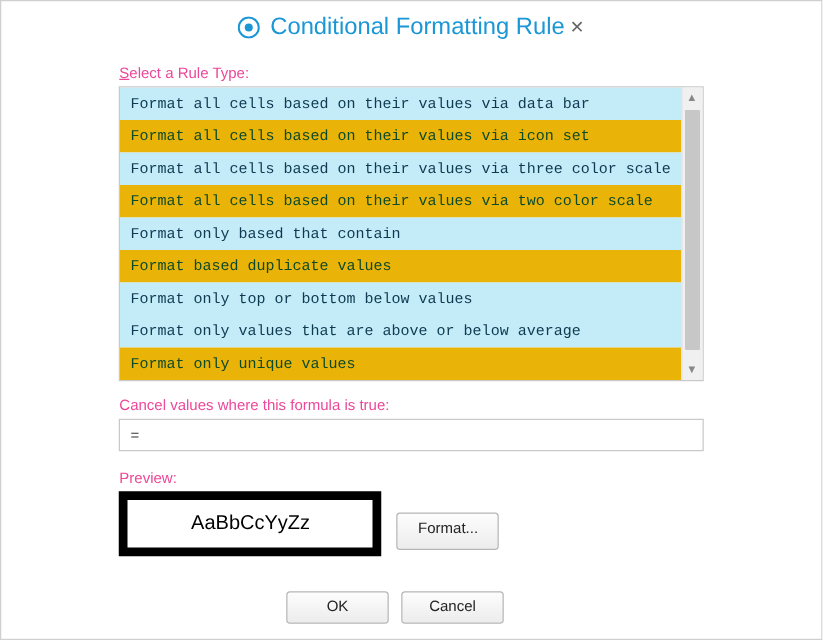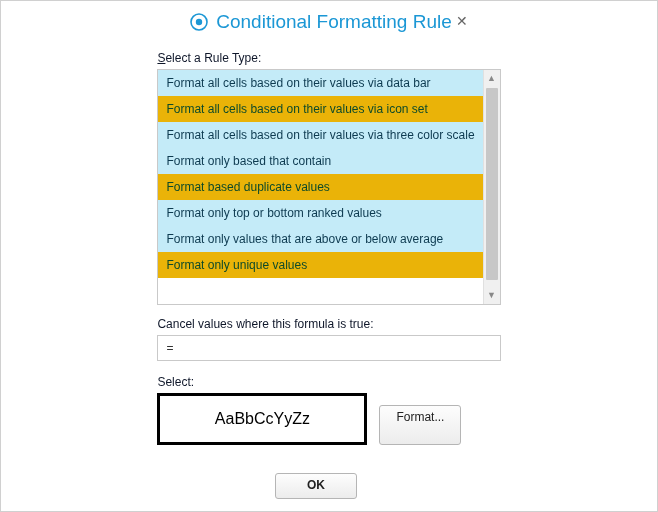--- a/index.html
+++ b/index.html
@@ -45,33 +45,34 @@
     cursor: pointer;
   }
   .content {
     padding: 14px 26px 10px 26px;
     flex: 1 1 auto;
     display: flex;
     flex-direction: column;
   }
   .field-label {
     font-size: 12px;
-    color: #0f172a;
+    color: #ec4899;
     margin-bottom: 4px;
   }
   .underline-first::first-letter { text-decoration: underline; }
   .rule-list-wrap {
     border: 1px solid #c9c9c9;
     height: 236px;
     display: flex;
     margin-bottom: 12px;
   }
   .rule-list {
     flex: 1 1 auto;
     overflow: hidden;
+    font-family: Liberation Mono, monospace;
   }
   .rule-item {
     height: 26px;
     line-height: 26px;
     padding: 0 8px;
     font-size: 12px;
     color: #1a4a64;
     white-space: nowrap;
     overflow: hidden;
     text-overflow: ellipsis;
@@ -115,54 +116,53 @@
     background: #fff;
   }
   .preview-row {
     display: flex;
     align-items: center;
     gap: 12px;
     margin-bottom: 10px;
   }
   .preview-box {
     width: 210px; height: 52px;
-    border: 3px solid #000000;
+    border: 7px solid #000000;
     background: #fff;
     display: flex;
     align-items: center;
     justify-content: center;
     font-size: 16px;
     color: #000;
   }
   .btn {
     border: 1px solid #b5b5b5;
     background: linear-gradient(#fdfdfd, #ececec);
     border-radius: 3px;
     font-size: 12px;
     color: #222;
     text-align: center;
     cursor: pointer;
     line-height: 1;
   }
   .btn.format {
-    width: 82px; height: 40px;
+    width: 82px; height: 30px;
     padding-top: 5px;
     align-self: center;
     margin-top: 12px;
   }
   .footer {
     display: flex;
     justify-content: flex-end;
     gap: 10px;
     padding: 8px 26px 18px 0;
   }
   .btn.big {
     width: 82px; height: 26px;
     padding-top: 5px;
-    font-weight: bold;
   }
 </style>
 </head>
 <body>
 
 <div class="dialog">
 
   <div class="titlebar">
     <span class="title-icon">
       <svg viewBox="0 0 18 18" width="18" height="18">
@@ -176,41 +176,43 @@
 
   <div class="content">
 
     <div class="field-label underline-first">Select a Rule Type:</div>
 
     <div class="rule-list-wrap">
       <div class="rule-list">
         <div class="rule-item alt0">Format all cells based on their values via data bar</div>
         <div class="rule-item alt1">Format all cells based on their values via icon set</div>
         <div class="rule-item alt0">Format all cells based on their values via three color scale</div>
+        <div class="rule-item alt1">Format all cells based on their values via two color scale</div>
         <div class="rule-item alt0">Format only based that contain</div>
         <div class="rule-item alt1">Format based duplicate values</div>
-        <div class="rule-item alt0">Format only top or bottom ranked values</div>
+        <div class="rule-item alt0">Format only top or bottom below values</div>
         <div class="rule-item alt0">Format only values that are above or below average</div>
         <div class="rule-item alt1">Format only unique values</div>
       </div>
       <div class="scroll-track">
         <div class="scroll-arrow up">▲</div>
         <div class="scroll-thumb"></div>
         <div class="scroll-arrow down">▼</div>
       </div>
     </div>
 
     <div class="field-label">Cancel values where this formula is true:</div>
     <div class="formula-input">=</div>
 
-    <div class="field-label">Select:</div>
+    <div class="field-label">Preview:</div>
     <div class="preview-row">
       <div class="preview-box">AaBbCcYyZz</div>
       <div class="btn format">Format...</div>
     </div>
 
   </div>
 
   <div class="footer">
     <div class="btn big">OK</div>
+    <div class="btn big">Cancel</div>
   </div>
 
 </div>
 
 </body></html>

